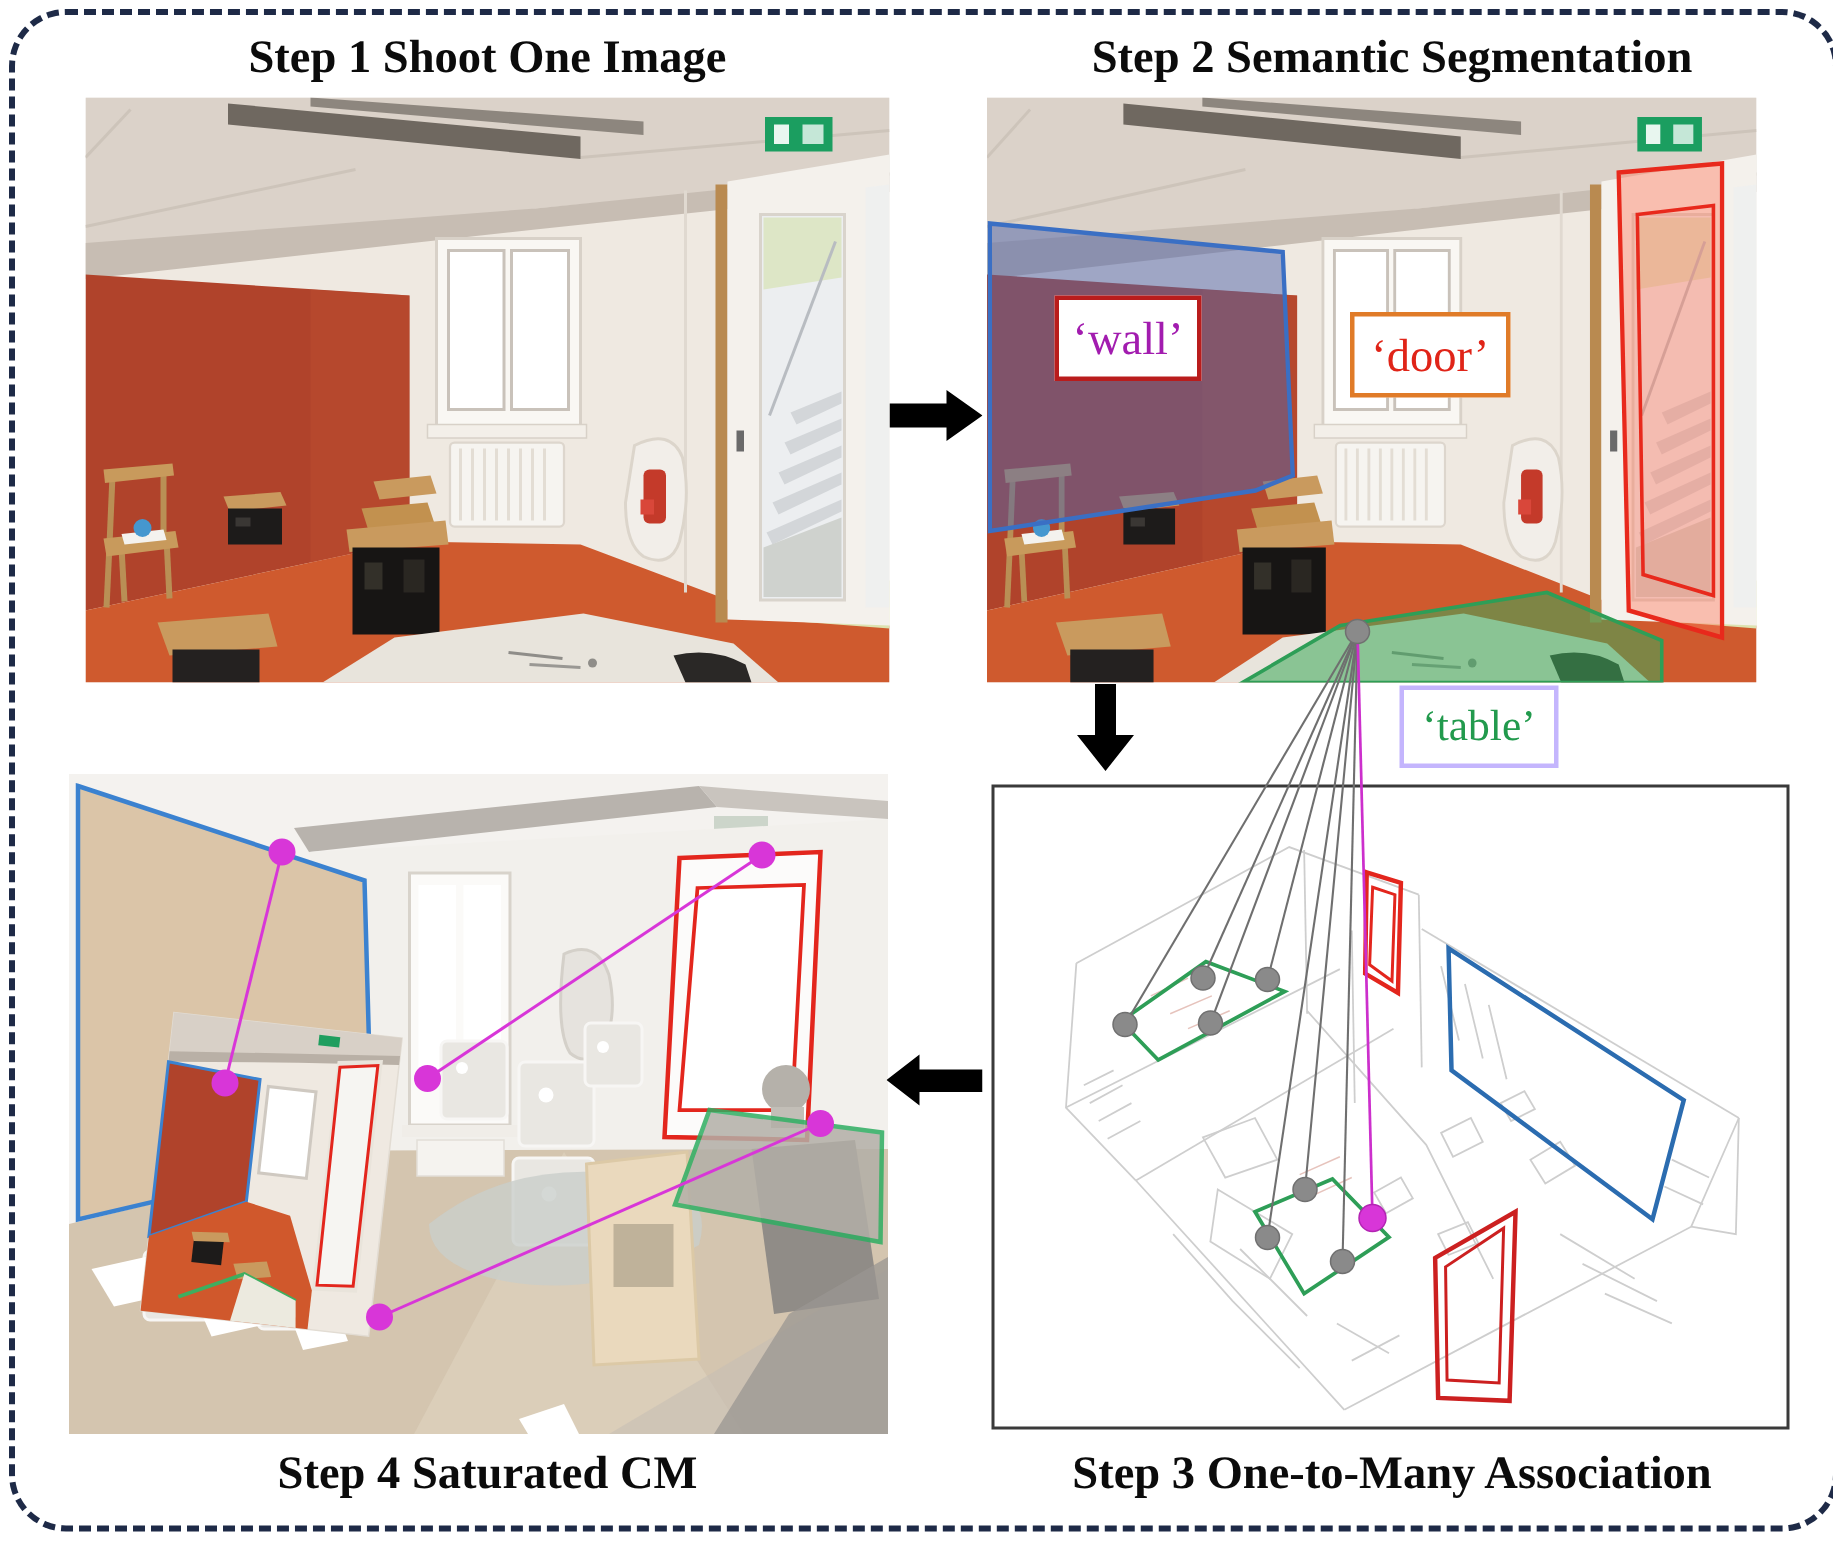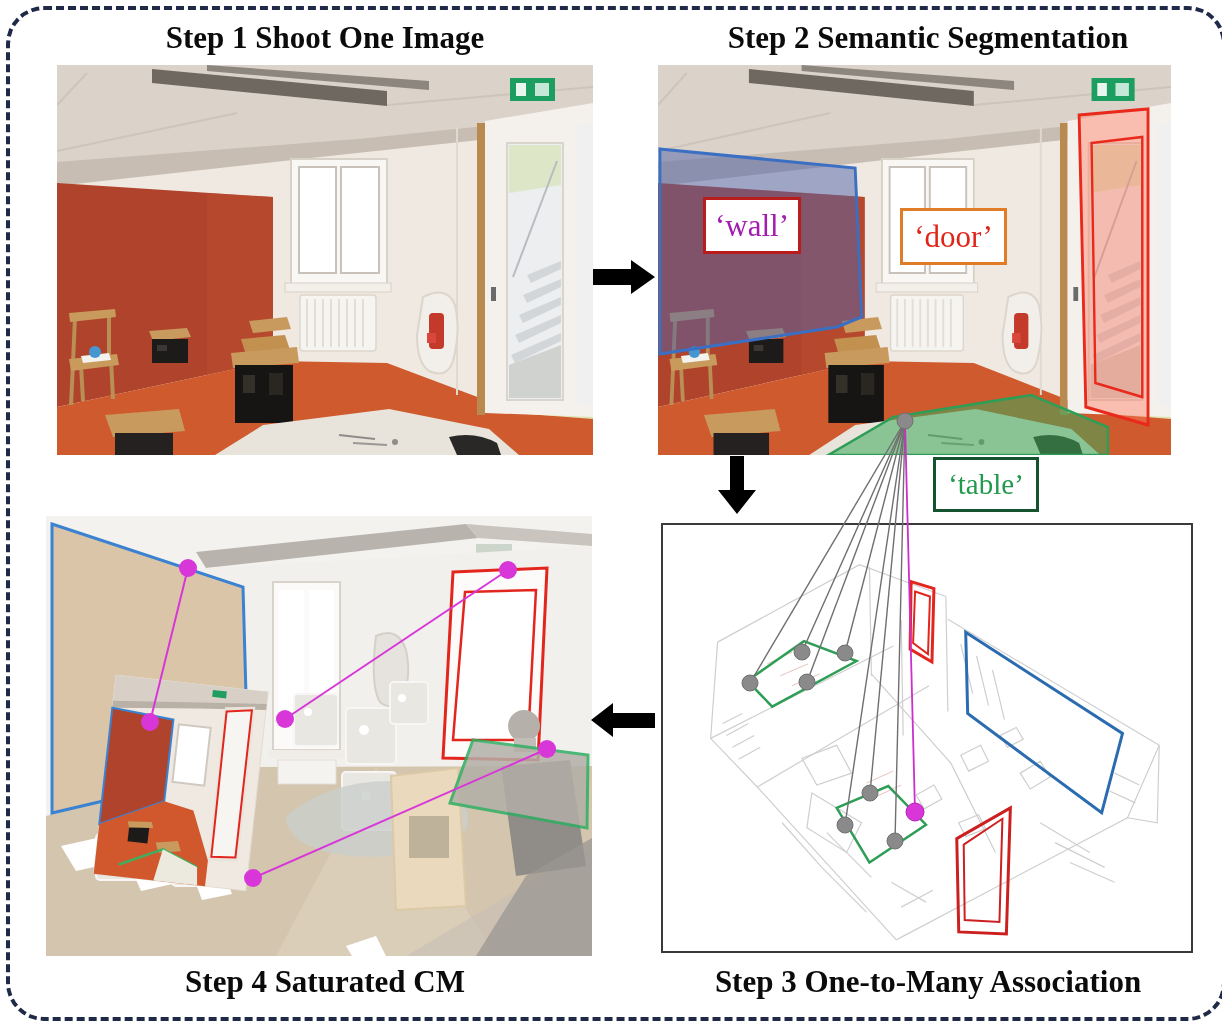--- a/index.html
+++ b/index.html
@@ -8,21 +8,21 @@
   .frame{position:absolute;left:6px;top:6px;right:6px;bottom:6px;
          border:4px dashed #1e2a47;border-radius:38px;pointer-events:none;}
   .title{position:absolute;font-weight:bold;font-size:31px;color:#0b0b0b;
          text-align:center;white-space:nowrap;}
   .panel{position:absolute;}
   .panel svg{display:block;width:100%;height:100%;}
   .seg-label{position:absolute;background:#ffffff;display:flex;align-items:center;
              justify-content:center;font-size:31px;font-weight:normal;z-index:6;}
   .lbl-wall{border:3px solid #b91c1c;color:#a21caf;}
   .lbl-door{border:3px solid #e07b28;color:#e02418;}
-  .lbl-table{border:3px solid #14532d;color:#229a4d;font-size:29px;}
+  .lbl-table{border:3px solid #c4b5fd;color:#229a4d;font-size:29px;}
   .overlay{position:absolute;left:0;top:0;z-index:5;pointer-events:none;}
   .arrow{position:absolute;z-index:4;}
   .step3box{position:absolute;left:661px;top:523px;width:532px;height:430px;
             background:#ffffff;border:2px solid #3a3a3a;box-sizing:border-box;z-index:1;}
 </style>
 </head>
 <body>
 
 <div class="canvas">
 

